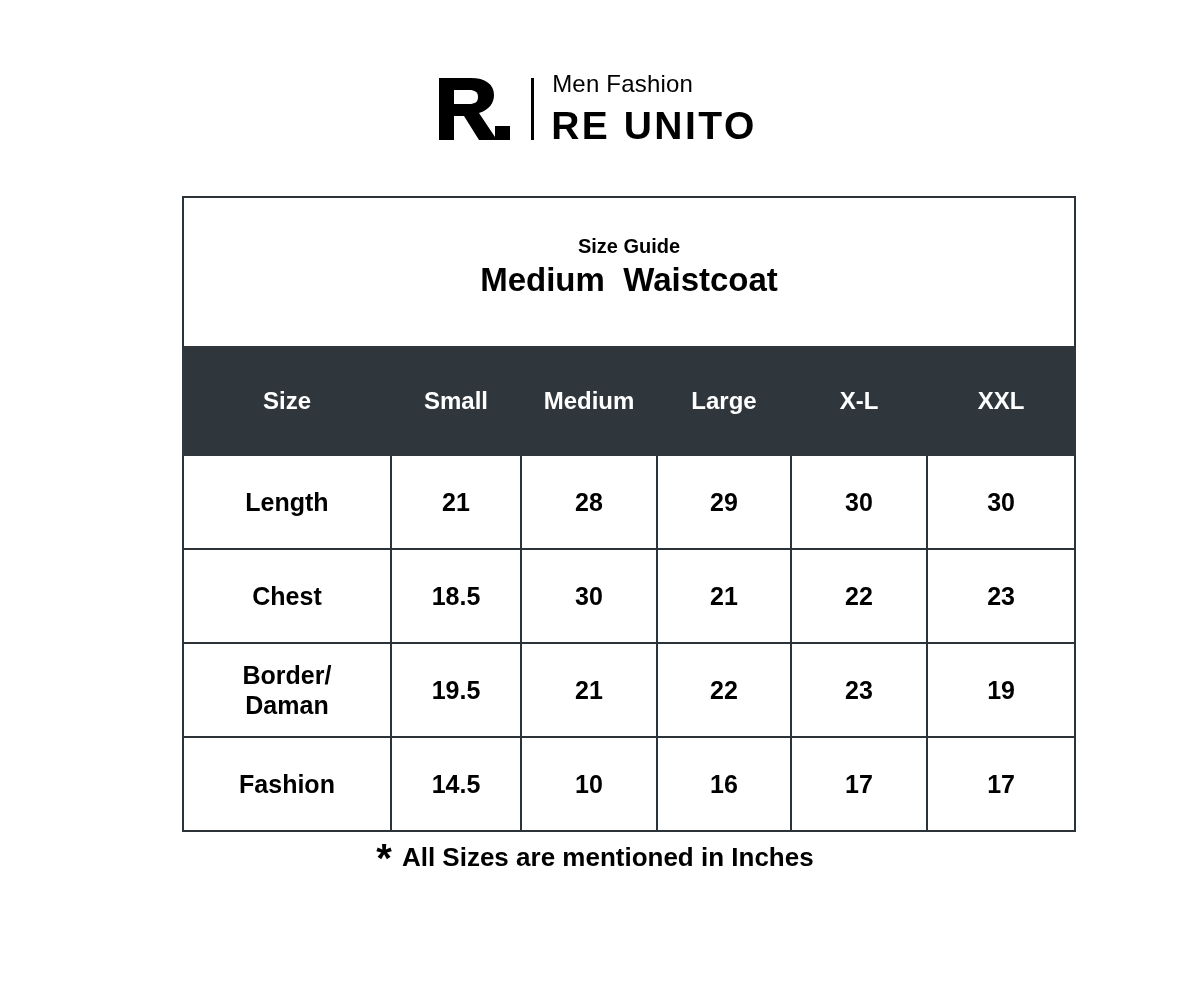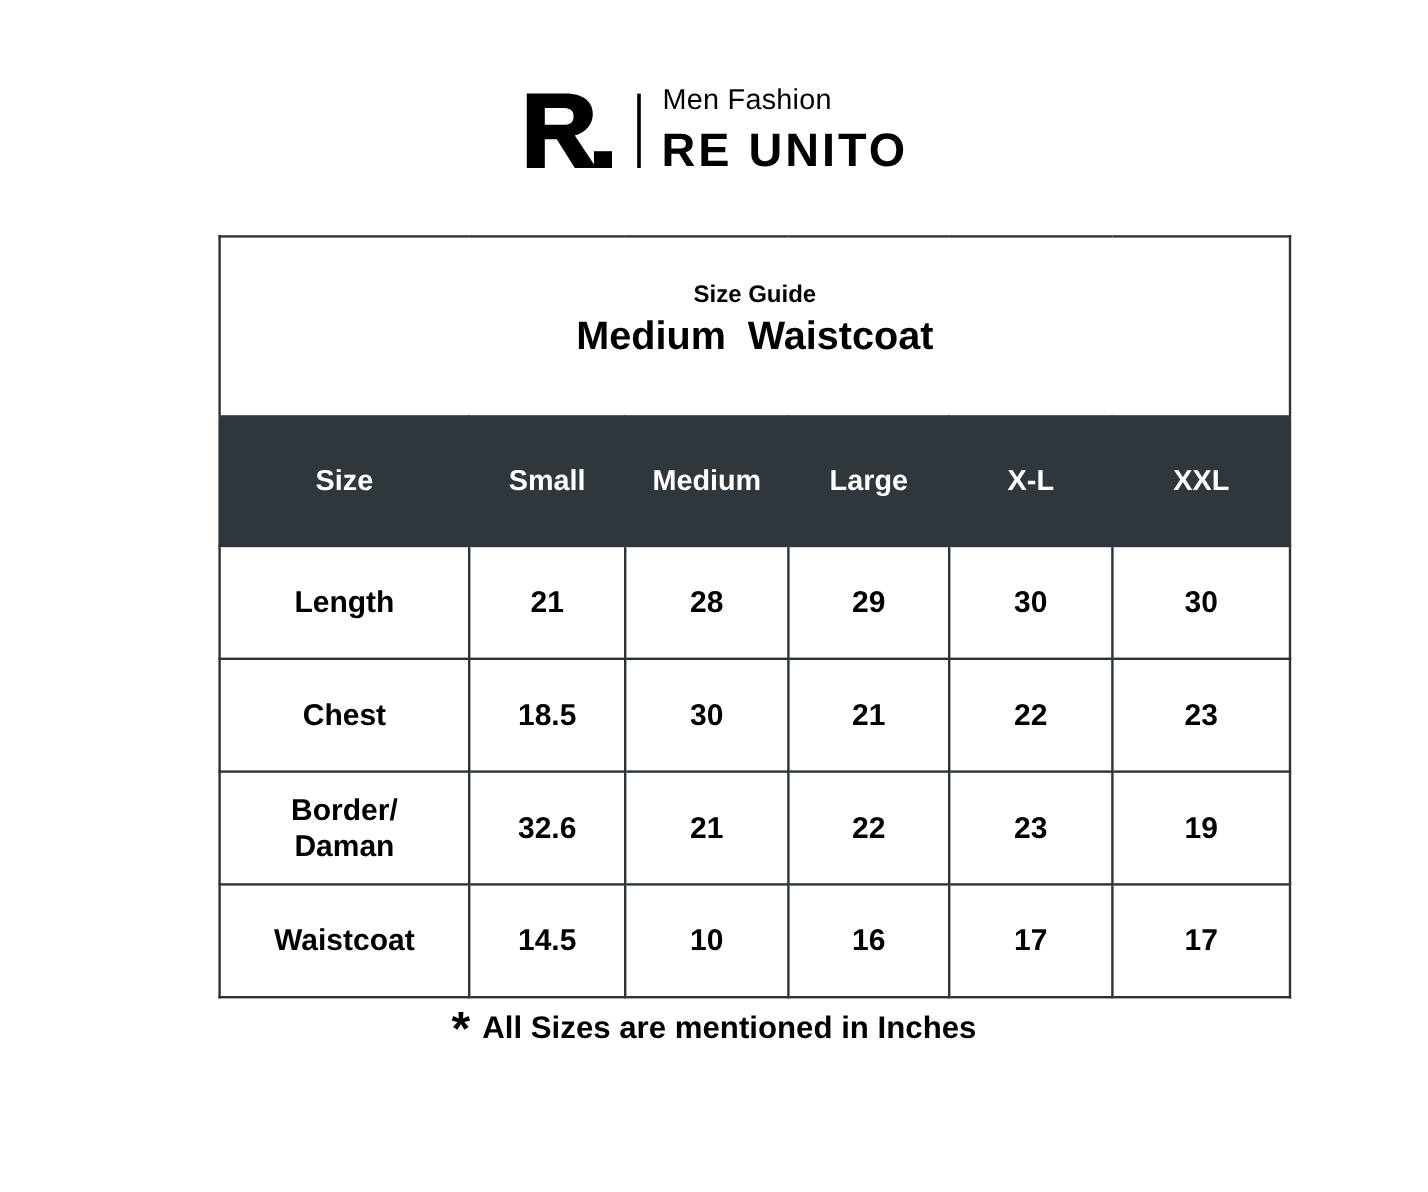--- a/index.html
+++ b/index.html
@@ -218,29 +218,29 @@
           <td>18.5</td>
           <td>30</td>
           <td>21</td>
           <td>22</td>
           <td>23</td>
         </tr>
 
         <tr class="data-row">
           <td class="row-label" style="white-space:pre-line">Border/
 Daman</td>
-          <td>32.6</td>
+          <td>19.5</td>
           <td>21</td>
           <td>22</td>
           <td>23</td>
           <td>19</td>
         </tr>
 
         <tr class="data-row">
-          <td class="row-label">Waistcoat</td>
+          <td class="row-label">Fashion</td>
           <td>14.5</td>
           <td>10</td>
           <td>16</td>
           <td>17</td>
           <td>17</td>
         </tr>
       </tbody>
     </table>
   </div>
 

